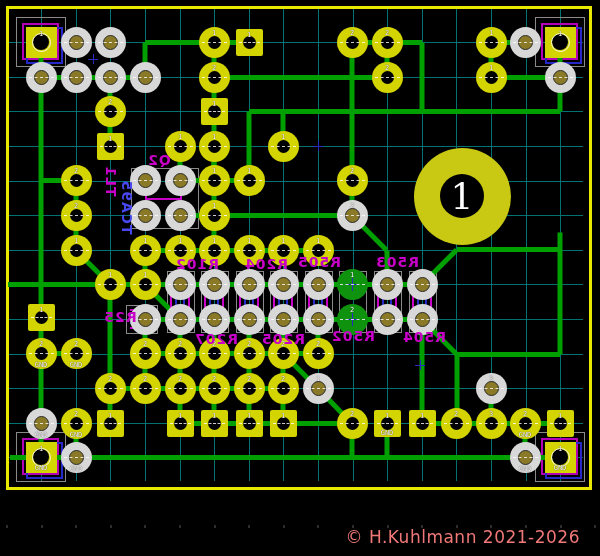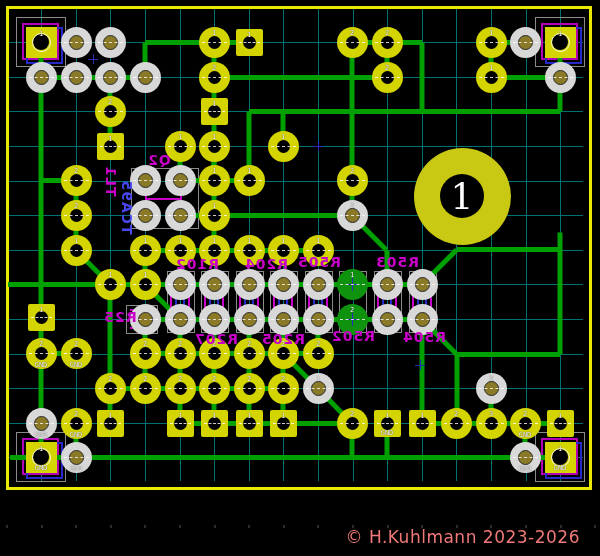--- a/index.html
+++ b/index.html
@@ -710,14 +710,14 @@
       <div class="tick" style="left: 317px; top: 525px;"></div>
       <div class="tick" style="left: 352px; top: 525px;"></div>
       <div class="tick" style="left: 387px; top: 525px;"></div>
       <div class="tick" style="left: 421px; top: 525px;"></div>
       <div class="tick" style="left: 456px; top: 525px;"></div>
       <div class="tick" style="left: 490px; top: 525px;"></div>
       <div class="tick" style="left: 525px; top: 525px;"></div>
       <div class="tick" style="left: 560px; top: 525px;"></div>
       <div class="tick" style="left: 594px; top: 525px;"></div>
     </div>
-  <span id="copyright">© H.Kuhlmann 2023-2026</span>
+  <span id="copyright">© H.Kuhlmann 2021-2026</span>
 </div>
 
 </body></html>

